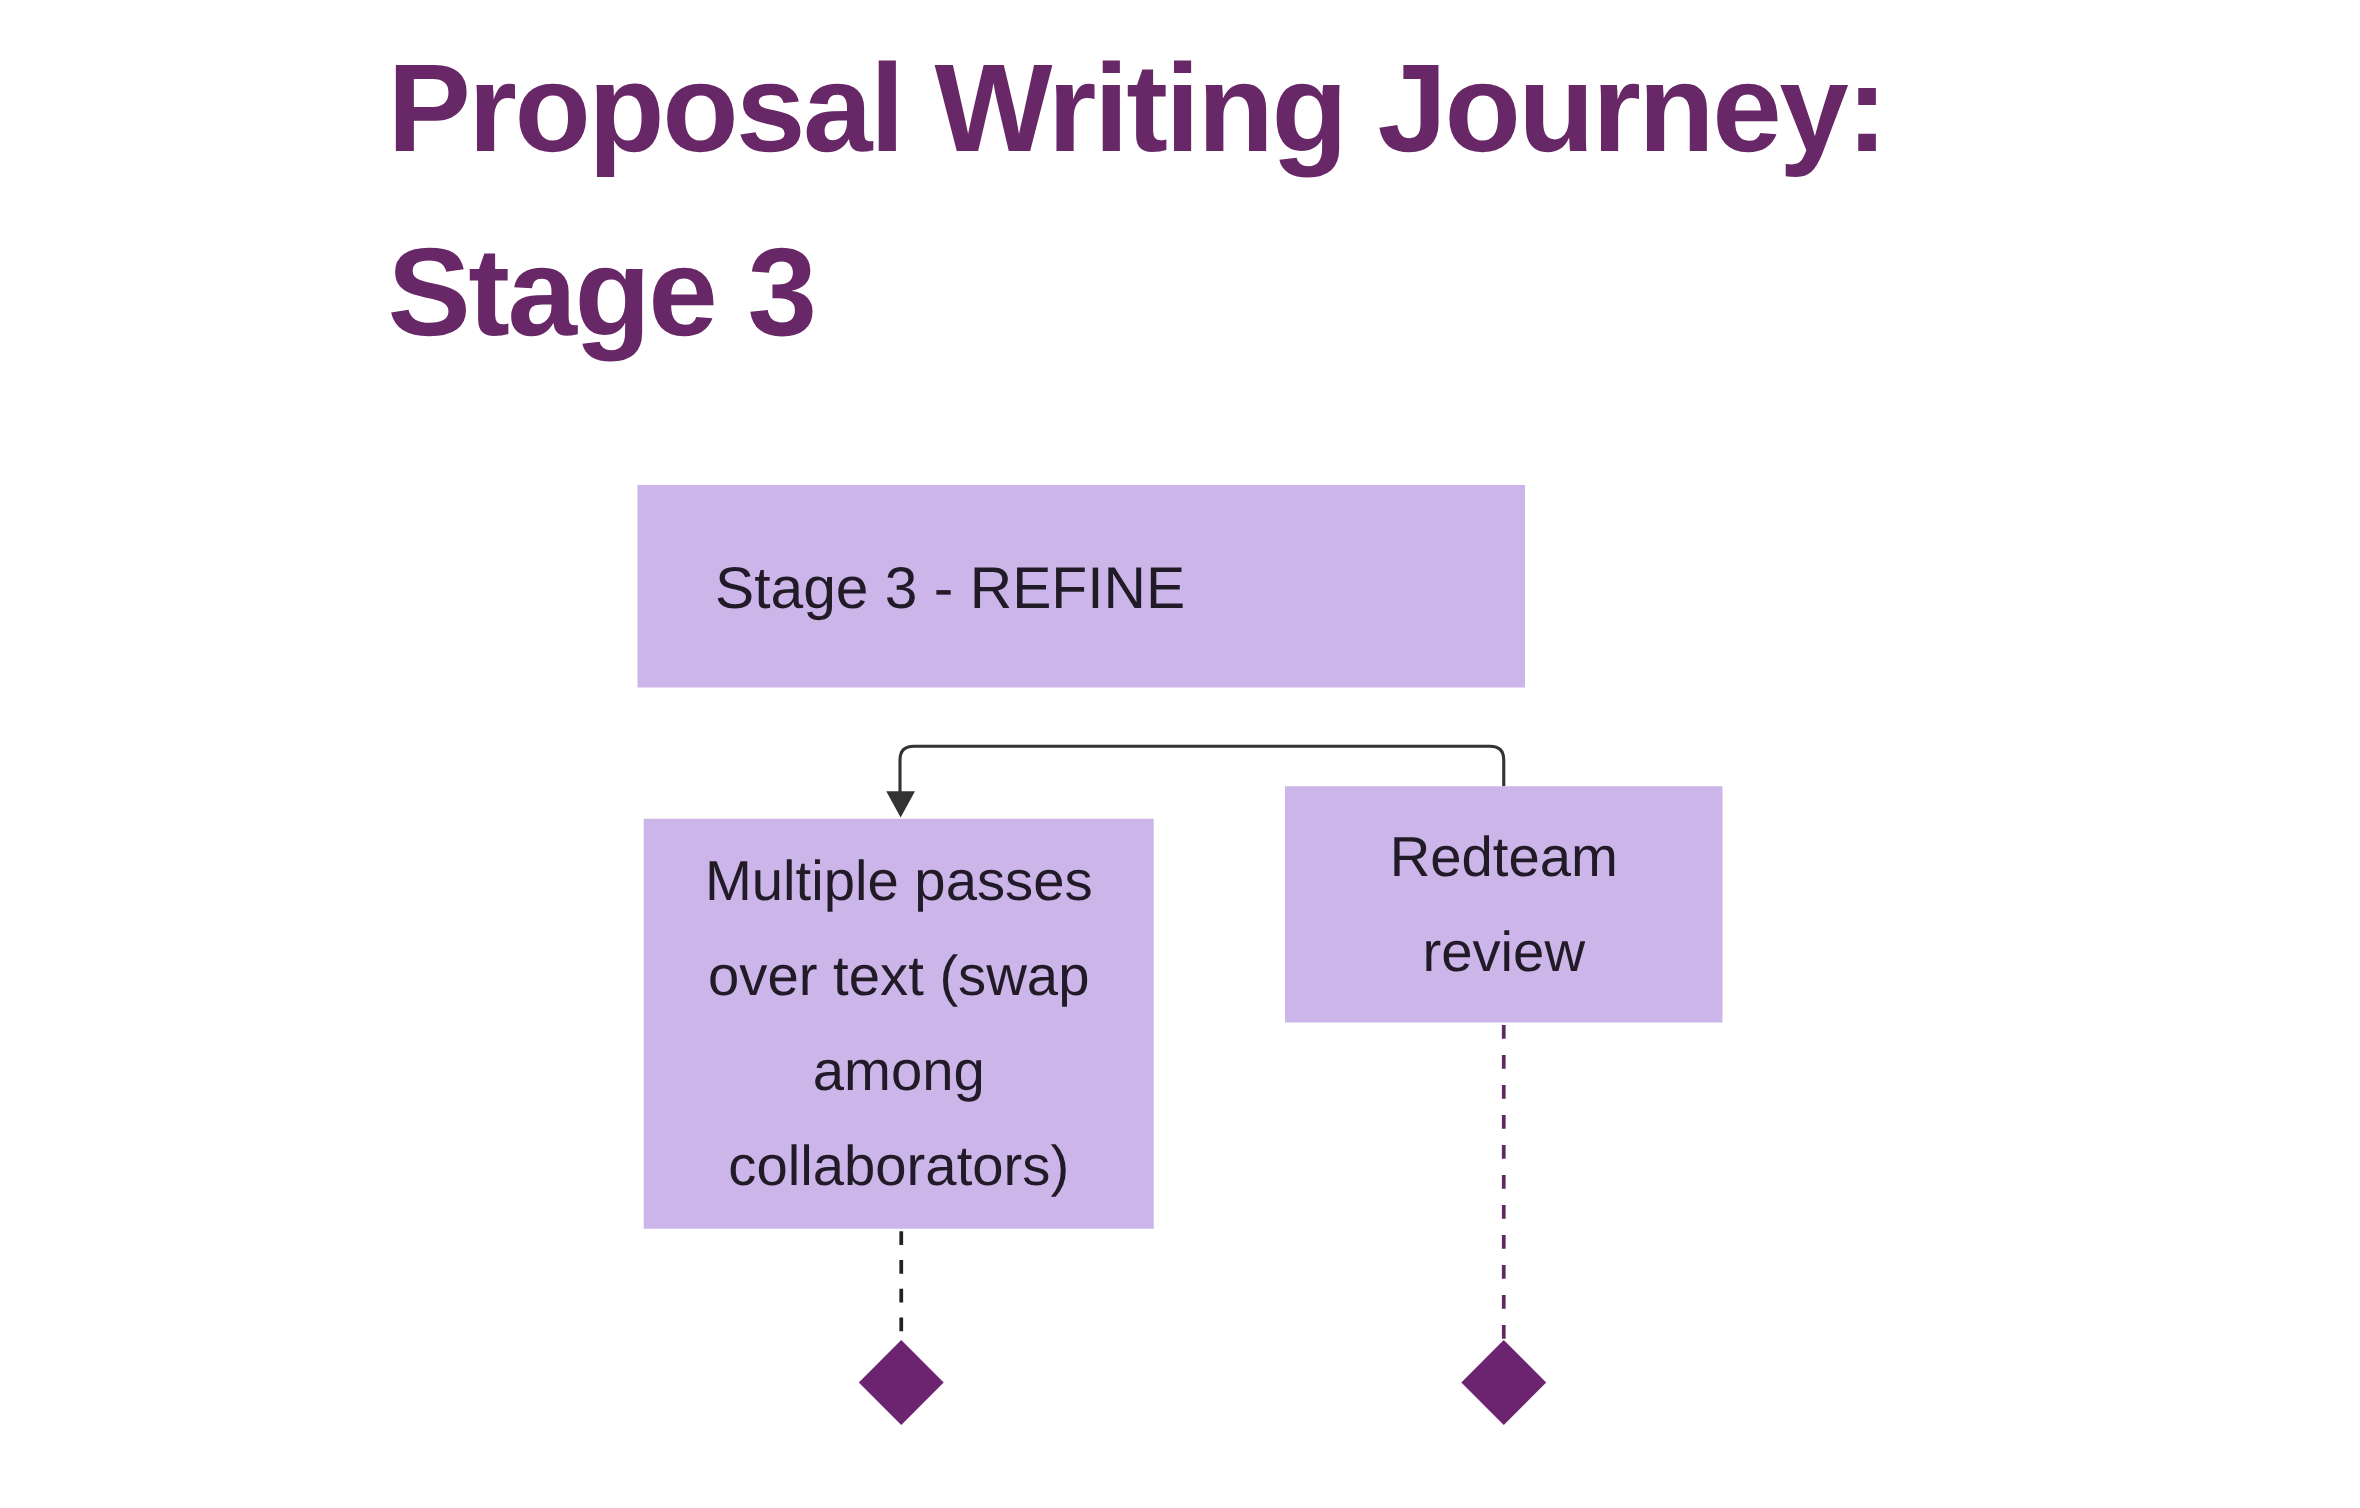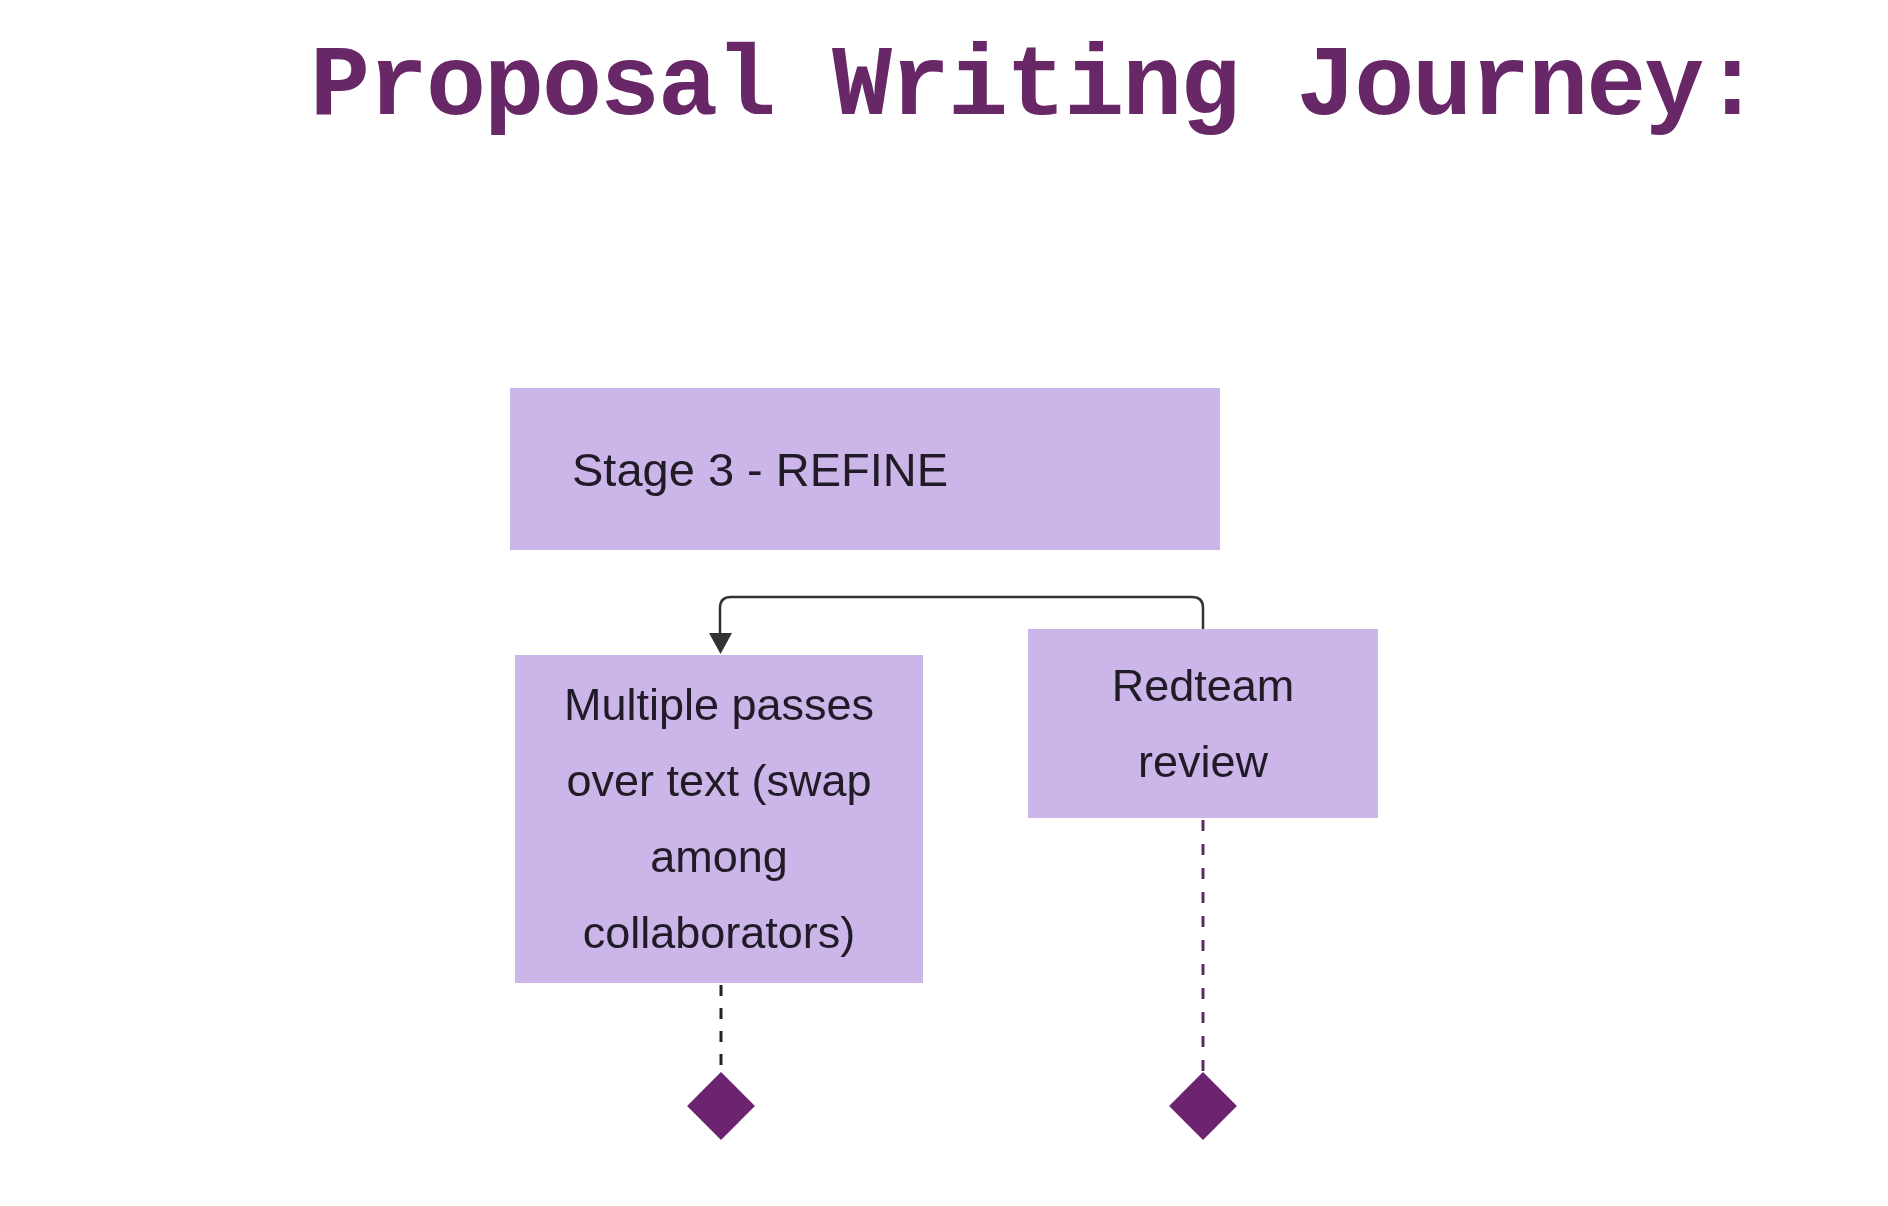--- a/index.html
+++ b/index.html
@@ -13,21 +13,20 @@
   }
   .page-title {
     position: absolute;
     left: 310px;
     top: 14px;
     font-size: 100px;
     line-height: 147px;
     font-weight: bold;
     letter-spacing: -2px;
     color: var(--title_text, #682766);
-    font-family: Liberation Mono, monospace;
   }
   .node {
     position: absolute;
     background: var(--node_fill, #ccb5e9);
     color: var(--node_text, #211b28);
     display: flex;
     align-items: center;
     box-sizing: border-box;
   }
   .node-root {
@@ -87,20 +86,21 @@
   .diamond.left  { left: 697px; top: 1082px; }
   .diamond.right { left: 1179px; top: 1082px; }
 </style>
 </head>
 <body>
 
 <div class="stage">
 
   <div class="page-title">
     <div>Proposal Writing Journey:</div>
+    <div>Stage 3</div>
   </div>
 
   <div class="node node-root">
     <span>Stage 3 - REFINE</span>
   </div>
 
   <svg class="overlay" viewBox="0 0 1888 1206">
     <path class="connector-path" d="M 720 640 L 720 608 Q 720 597 731 597 L 1192 597 Q 1203 597 1203 608 L 1203 629"></path>
     <polygon class="arrow-head" points="709,633 732,633 720.5,654"></polygon>
     <line class="dash-left" x1="721" y1="985" x2="721" y2="1072"></line>

